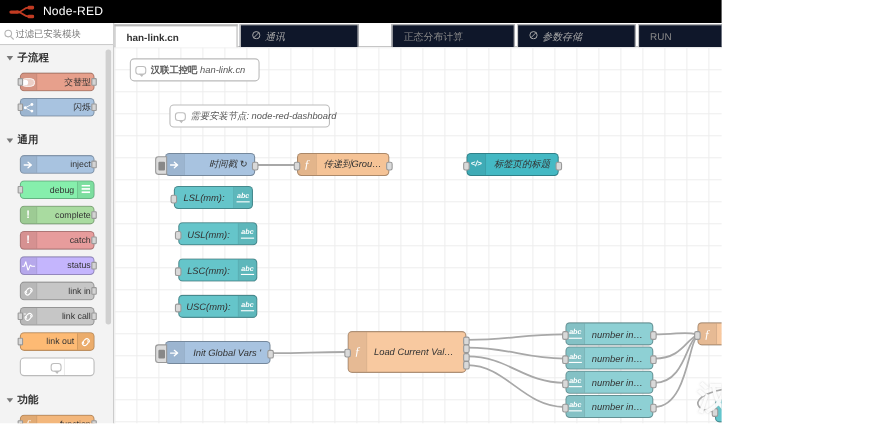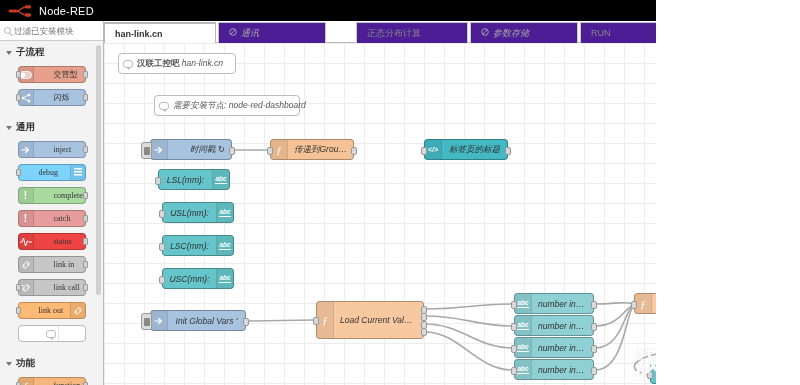--- a/index.html
+++ b/index.html
@@ -55,22 +55,22 @@
     width: 0; height: 0; border-left: 3.5px solid transparent;
     border-right: 3.5px solid transparent; border-top: 4px solid #777;
     flex: none;
   }
   .cat-body { padding: 3px 0 4px 0; }
   .pal-node {
     position: relative; margin: 0 auto 6px auto; width: 68px; height: 17px;
     border-radius: 4px; border: 1px solid rgba(0,0,0,.25);
     display: flex; align-items: center; font-size: 8px; color: #333;
   }
-  .pal-node .lbl { flex: 1; text-align: left; padding: 0 20px;
-    white-space: nowrap; overflow: hidden; font-family: Liberation Serif, serif; }
+  .pal-node .lbl { flex: 1; text-align: right; padding: 0 2px;
+    white-space: nowrap; overflow: hidden; }
   .pal-ico {
     width: 15px; height: 100%; background: rgba(0,0,0,.07);
     display: flex; align-items: center; justify-content: center;
     font-size: 8px; color: #fff; flex: none;
   }
   .pal-ico.left { border-radius: 3px 0 0 3px; border-right: 1px solid rgba(0,0,0,.1); }
   .pal-ico.right { border-radius: 0 3px 3px 0; border-left: 1px solid rgba(0,0,0,.1); }
   .port {
     position: absolute; width: 5px; height: 7px; top: 4px;
     background: #d4d4d4; border: 1px solid #999; border-radius: 1px;
@@ -80,21 +80,21 @@
 
   
   .tabbar {
     position: absolute; top: 21px; left: 104px; width: 696px; height: 22px;
     background: #fff; border-bottom: 1px solid #b8b8b8;
     display: flex; align-items: flex-end;
   }
   .tab {
     height: 21px; display: flex; align-items: center; gap: 4px;
     padding: 0 10px; font-size: 9px; color: #888;
-    background: #4c1d95; border: 1px solid #c8c8c8; border-bottom: none;
+    background: #0f172a; border: 1px solid #c8c8c8; border-bottom: none;
     margin-right: 2px; position: relative; top: 1px;
     white-space: nowrap;
   }
   .tab.active {
     background: #fff; color: #333; font-weight: bold;
     border-color: #b8b8b8; border-top: 2px solid #b8b8b8;
     z-index: 2;
   }
   .tab .dis-ico { font-size: 8px; color: #aaa; }
   .tab.disabled { font-style: italic; color: #a8a8a8; }
@@ -254,21 +254,21 @@
           <div class="cat-body">
             <div class="pal-node" style="background: rgb(168, 195, 224);">
               <span class="port out"></span>
               <span class="pal-ico left">
                 <svg width="10" height="10" viewBox="0 0 10 10">
                   <path d="M1 5h5M4.5 2.5L7.5 5 4.5 7.5" stroke="#fff" stroke-width="1.2" fill="none" stroke-linecap="round" stroke-linejoin="round"></path>
                 </svg>
               </span>
               <span class="lbl">inject</span>
             </div>
-            <div class="pal-node" style="background: #7dd3fc;">
+            <div class="pal-node" style="background: #86efac;">
               <span class="port in"></span>
               <span class="lbl">debug</span>
               <span class="pal-ico right">
                 <svg width="8" height="9" viewBox="0 0 8 9">
                   <rect x="0" y="0" width="8" height="1.5" fill="#fff"></rect>
                   <rect x="0" y="3" width="8" height="1.5" fill="#fff"></rect>
                   <rect x="0" y="6" width="8" height="1.5" fill="#fff"></rect>
                 </svg>
               </span>
             </div>
@@ -279,21 +279,21 @@
               </span>
               <span class="lbl">complete</span>
             </div>
             <div class="pal-node" style="background: rgb(231, 156, 156);">
               <span class="port out"></span>
               <span class="pal-ico left">
                 <span style="font-weight:bold;font-size:10px;">!</span>
               </span>
               <span class="lbl">catch</span>
             </div>
-            <div class="pal-node" style="background: #ef4444;">
+            <div class="pal-node" style="background: #c4b5fd;">
               <span class="port out"></span>
               <span class="pal-ico left">
                 <svg width="12" height="9" viewBox="0 0 12 9">
                   <path d="M0 5h2l1.5-4 2 8 2-5 1.5 1H12" stroke="#fff" stroke-width="1" fill="none" stroke-linejoin="round"></path>
                 </svg>
               </span>
               <span class="lbl">status</span>
             </div>
             <div class="pal-node" style="background: rgb(198, 198, 198);">
               <span class="port out"></span>

